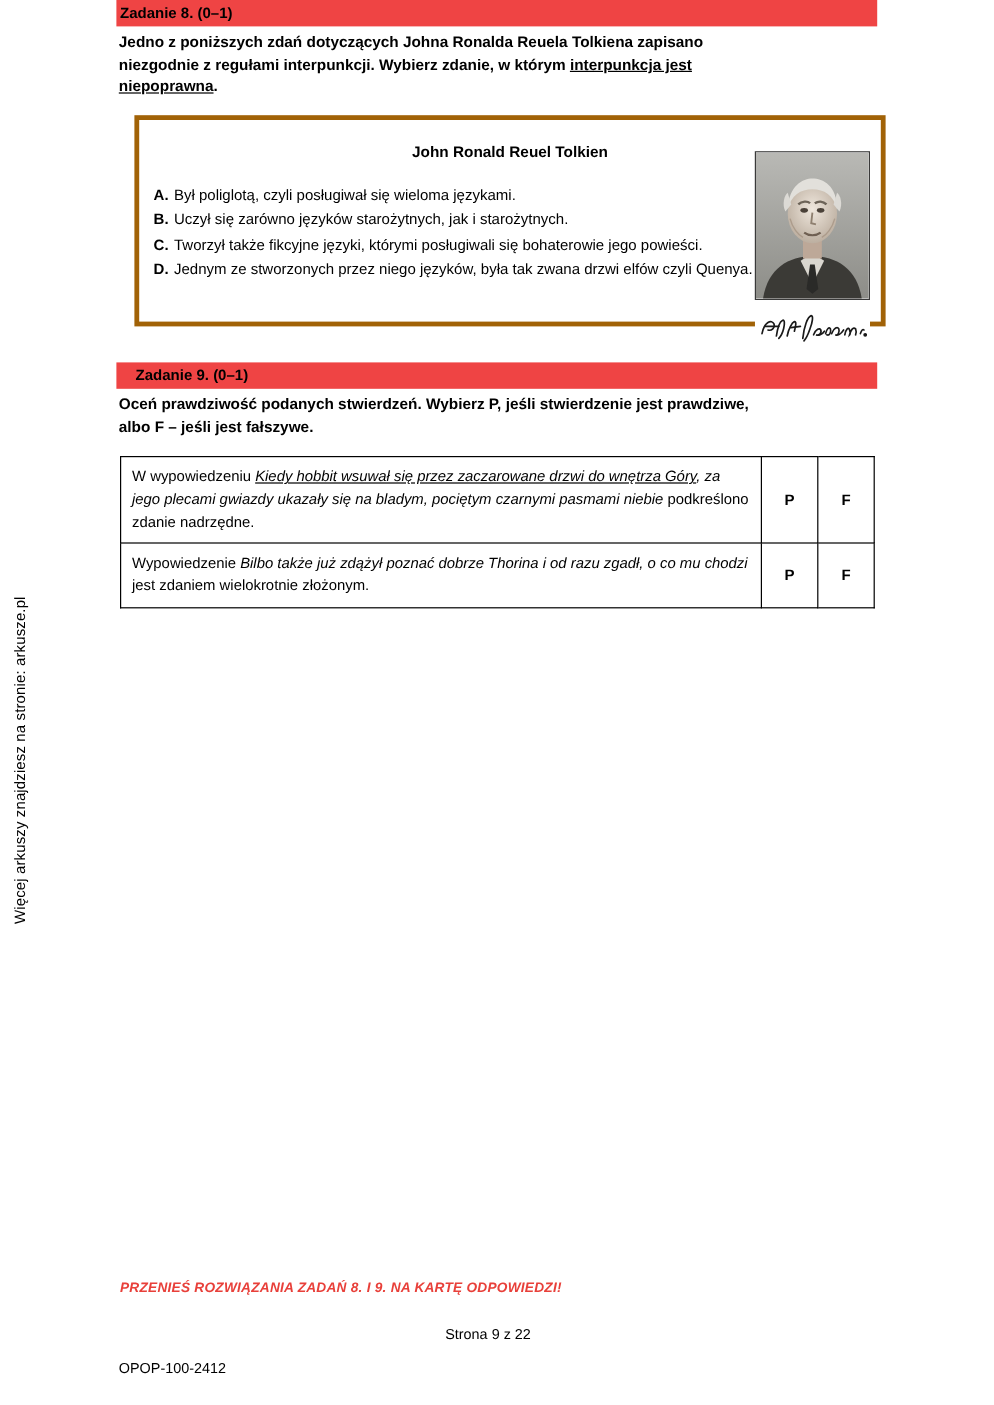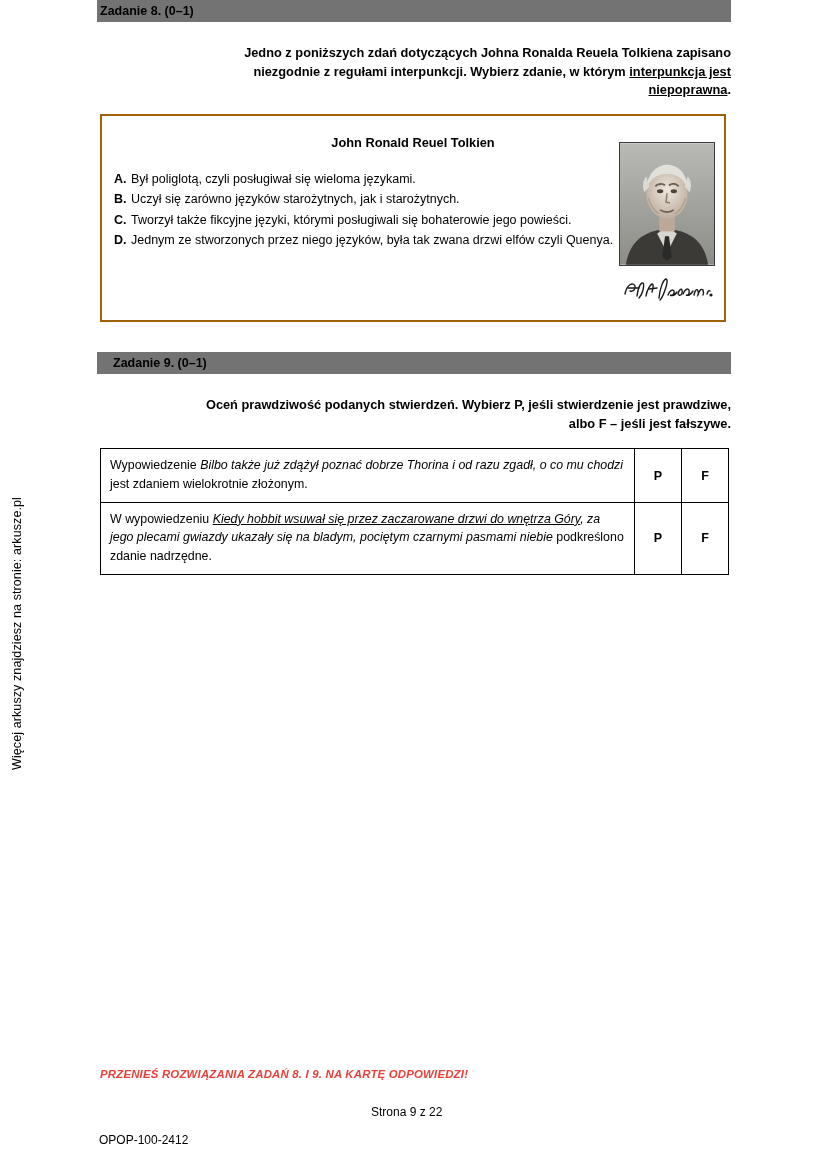--- a/index.html
+++ b/index.html
@@ -33,44 +33,43 @@
   .page {
     position: absolute;
     left: 97px;
     top: 0;
     width: 634px;
     height: 1171px;
   }
 
   
   .task-band {
-    background: #737373;
+    background: #ef4444;
     font-size: 12.5px;
     font-weight: bold;
     padding: 4px 4px 4px 3px;
     line-height: 1.15;
   }
 
   .task-intro {
     font-size: 12.8px;
     font-weight: bold;
     line-height: 1.45;
-    margin-top: 22px;
+    margin-top: 4px;
     padding-left: 2px;
-    text-align: right;
   }
   .u { text-decoration: underline; }
 
   
   .tolkien-box {
-    border: 2px solid #a16207;
+    border: 4px solid #a16207;
     margin-top: 14px;
-    margin-left: 3px;
+    margin-left: 15px;
     width: 626px;
-    height: 208px;
+    height: 176px;
     box-sizing: border-box;
     position: relative;
   }
   .tolkien-title {
     text-align: center;
     font-size: 12.8px;
     font-weight: bold;
     margin-top: 19px;
   }
   .answers {
@@ -276,28 +275,28 @@
 
   <div class="task-intro">
     <span>Oceń prawdziwość podanych stwierdzeń. Wybierz P, jeśli stwierdzenie jest prawdziwe,</span><br>
     <span>albo F – jeśli jest fałszywe.</span>
   </div>
 
   <table class="tf-table">
     <tbody>
       <tr>
         <td class="tf-stmt">
-          <span>Wypowiedzenie </span><span class="it">Bilbo także już zdążył poznać dobrze Thorina i od razu zgadł, o co mu chodzi</span><span> jest zdaniem wielokrotnie złożonym.</span>
+          <span>W wypowiedzeniu </span><span class="it-u">Kiedy hobbit wsuwał się przez zaczarowane drzwi do wnętrza Góry</span><span class="it">, za jego plecami gwiazdy ukazały się na bladym, pociętym czarnymi pasmami niebie</span><span> podkreślono zdanie nadrzędne.</span>
         </td>
         <td class="tf-col">P</td>
         <td class="tf-col">F</td>
       </tr>
       <tr>
         <td class="tf-stmt">
-          <span>W wypowiedzeniu </span><span class="it-u">Kiedy hobbit wsuwał się przez zaczarowane drzwi do wnętrza Góry</span><span class="it">, za jego plecami gwiazdy ukazały się na bladym, pociętym czarnymi pasmami niebie</span><span> podkreślono zdanie nadrzędne.</span>
+          <span>Wypowiedzenie </span><span class="it">Bilbo także już zdążył poznać dobrze Thorina i od razu zgadł, o co mu chodzi</span><span> jest zdaniem wielokrotnie złożonym.</span>
         </td>
         <td class="tf-col">P</td>
         <td class="tf-col">F</td>
       </tr>
     </tbody>
   </table>
 
   <div class="transfer-note">PRZENIEŚ ROZWIĄZANIA ZADAŃ 8. I 9. NA KARTĘ ODPOWIEDZI!</div>
 
   <div class="footer">

